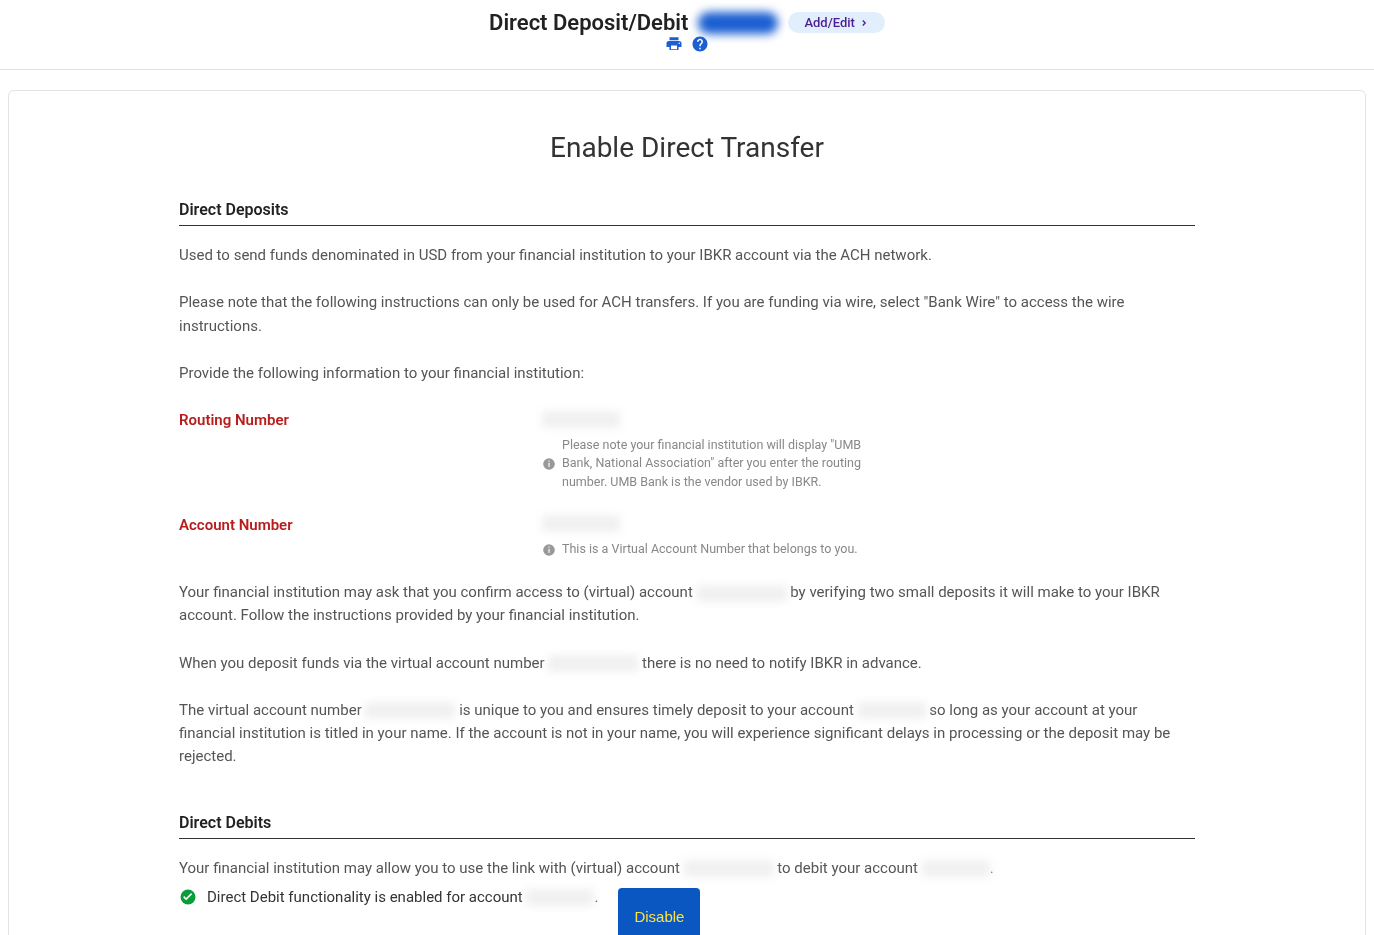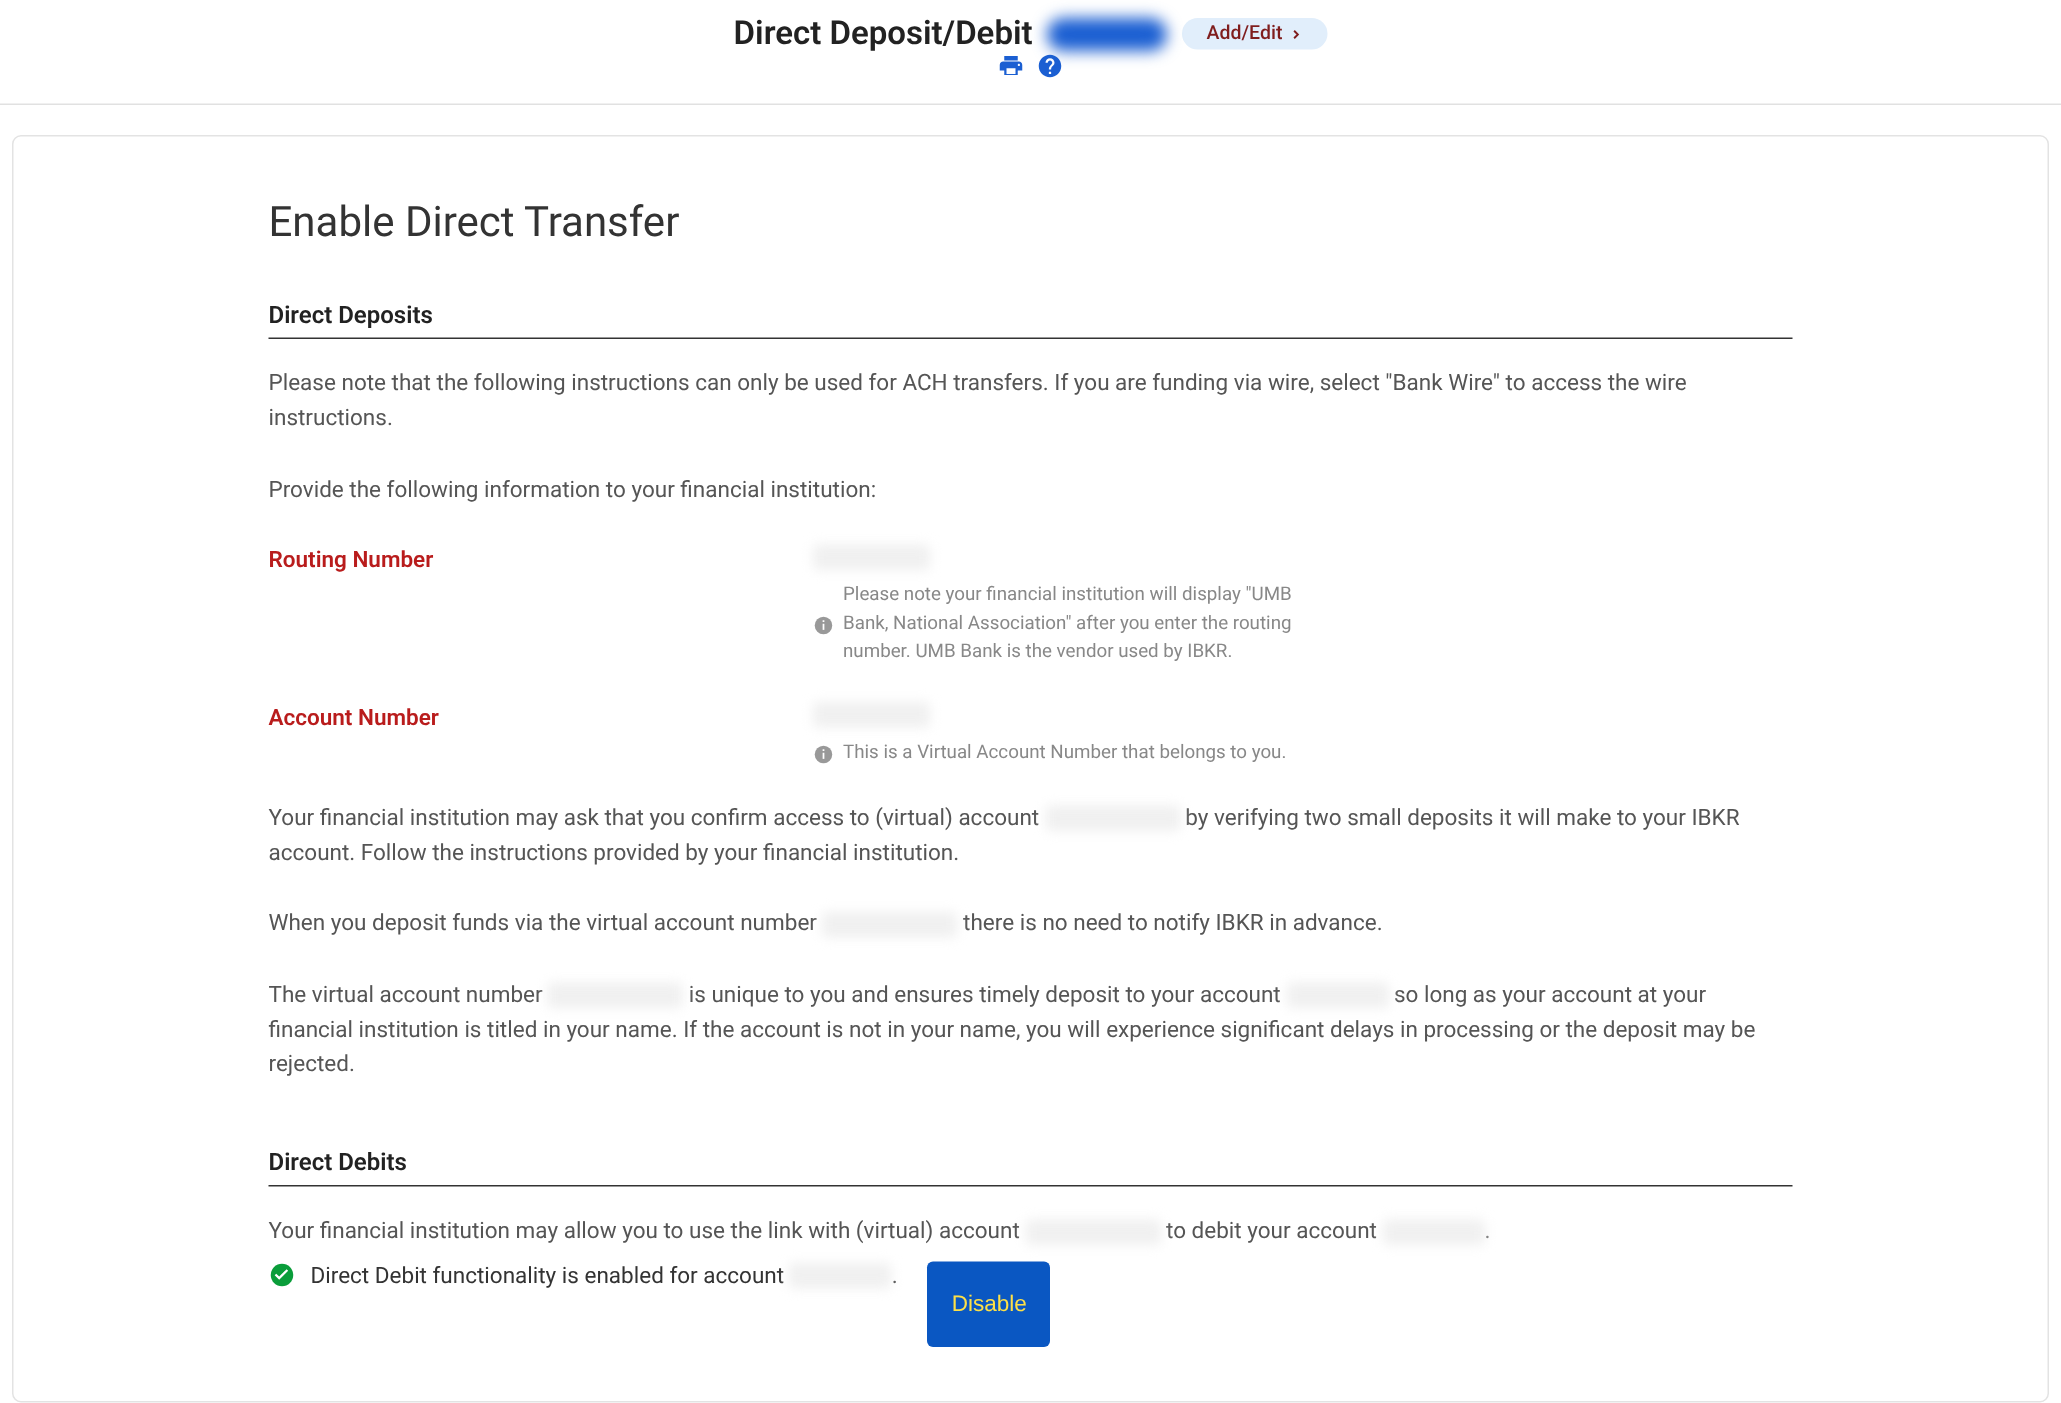--- a/index.html
+++ b/index.html
@@ -41,21 +41,21 @@
     }
     .pill.dark {
       background: #1b5fd2;
       color: #fff;
       width: 80px;
       height: 22px;
       filter: blur(5px);
     }
     .pill.light {
       background: #e1eefb;
-      color: #7f1d1d;
+      color: #4c1d95;
       cursor: pointer;
       font-weight: 500;
     }
     .pill.light svg {
       width: 10px;
       height: 10px;
     }
     .header-right {
       display: flex;
       gap: 8px;
@@ -75,20 +75,21 @@
       border: 1px solid #e3e3e3;
       border-radius: 6px;
       padding: 40px 0 36px 0;
     }
     .card-inner {
       max-width: 1056px;
       margin: 0 auto;
       padding: 0 20px;
     }
     .card-title {
+      text-align: center;
       font-size: 28px;
       font-weight: 400;
       color: #333;
       margin-bottom: 36px;
     }
     .section-heading {
       font-size: 16px;
       font-weight: 600;
       color: #222;
       padding-bottom: 6px;
@@ -207,20 +208,21 @@
     </span>
   </div>
 </div>
 
 <div class="content-card">
   <div class="card-inner">
     <h2 class="card-title">Enable Direct Transfer</h2>
 
     <div class="section-heading">Direct Deposits</div>
 
+    <p class="body-text">Used to send funds denominated in USD from your financial institution to your IBKR account via the ACH network.</p>
     <p class="body-text">Please note that the following instructions can only be used for ACH transfers. If you are funding via wire, select "Bank Wire" to access the wire instructions.</p>
     <p class="body-text">Provide the following information to your financial institution:</p>
 
     <div class="info-row">
       <div class="info-label">Routing Number</div>
       <div class="info-value-col">
         <div class="info-value"><span class="redacted med"></span></div>
         <div class="info-note">
           <span class="info-note-icon">
             <svg viewBox="0 0 24 24" fill="#999">

